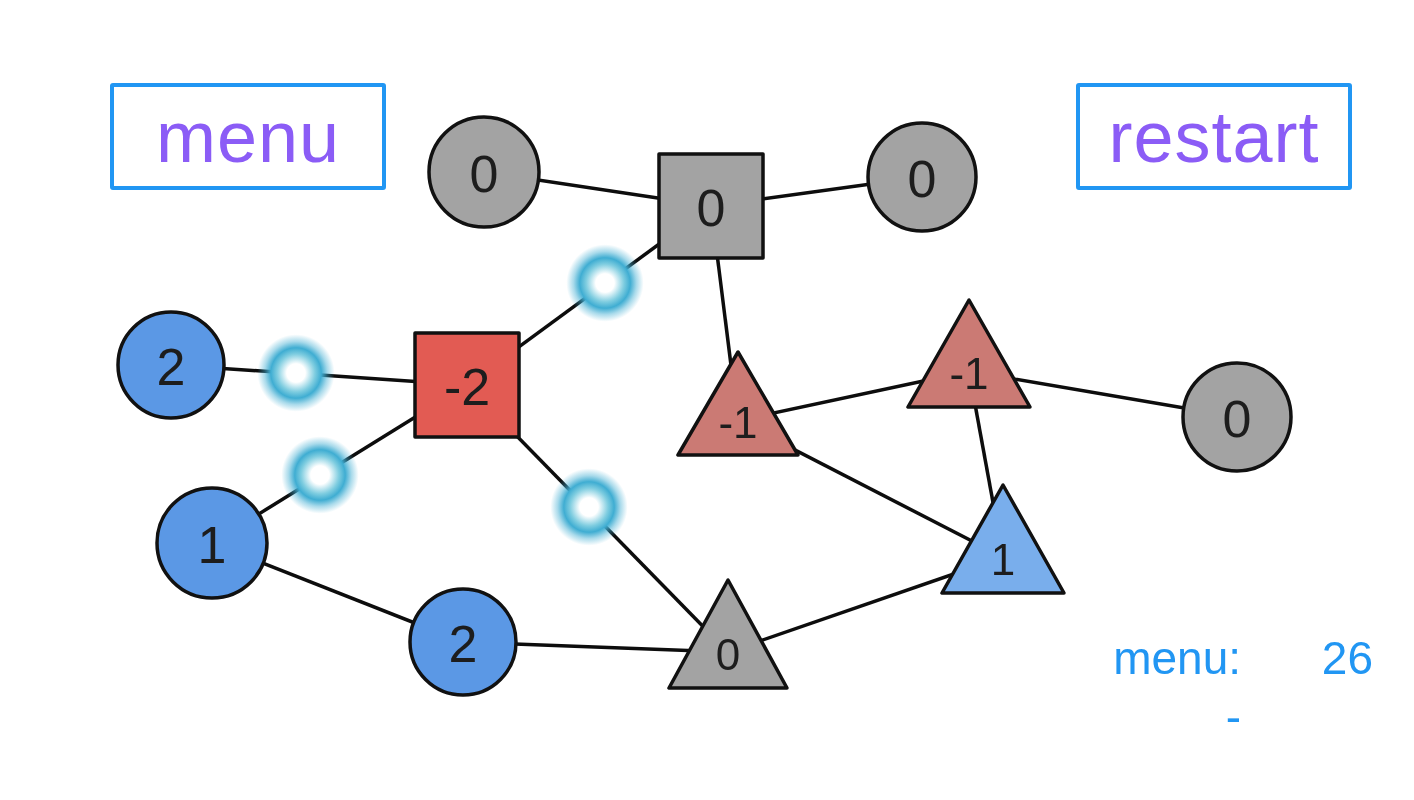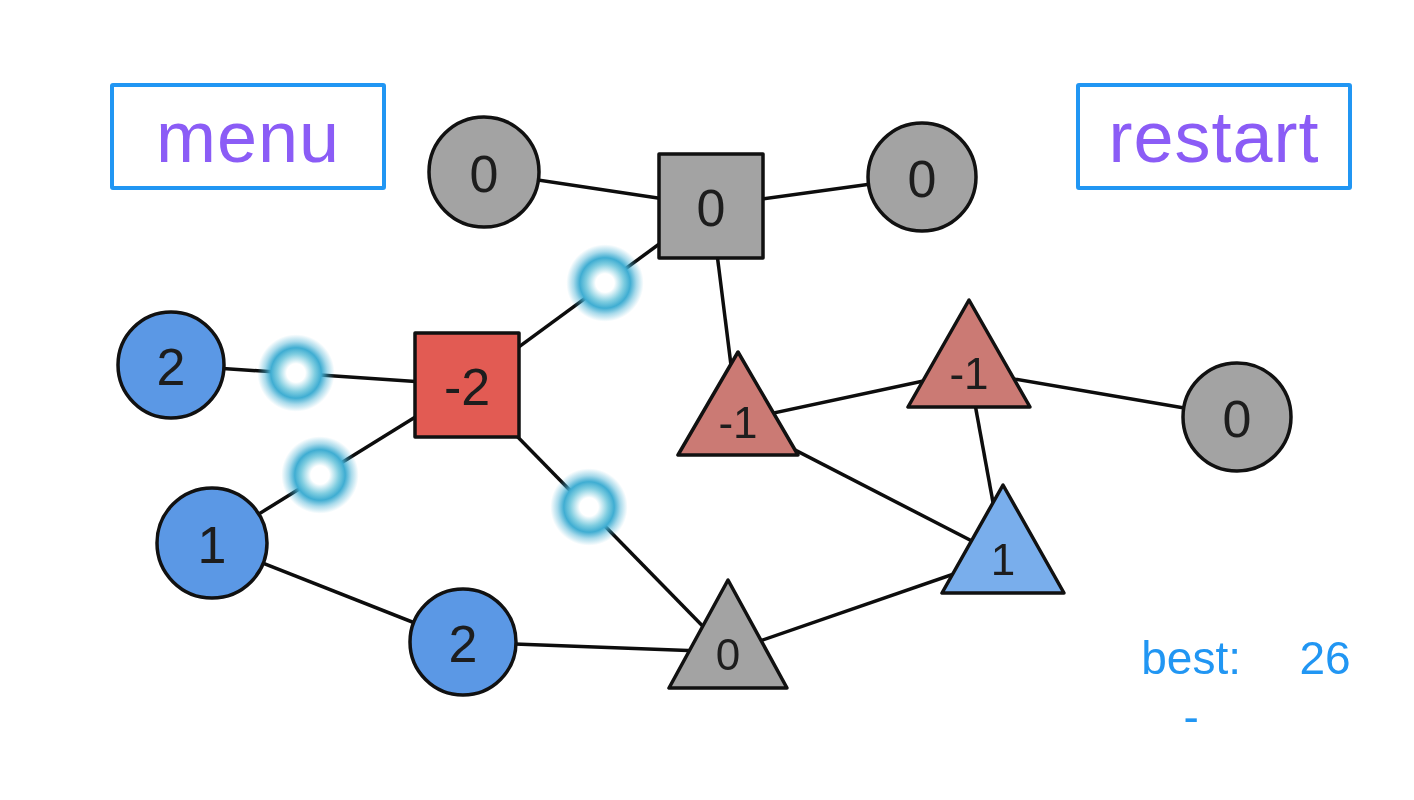--- a/index.html
+++ b/index.html
@@ -22,21 +22,21 @@
     font-family:"Liberation Sans",sans-serif;font-size:52px;fill:#1d1d1d;
     text-anchor:middle;pointer-events:none;
   }
   .node-label.small{font-size:44px;}
   .scoreboard{
     position:absolute;right:41px;bottom:58px;
     display:grid;grid-template-columns:auto 96px;column-gap:36px;row-gap:9px;
     color:#2196f3;font-size:46px;font-weight:300;line-height:50px;
   }
   .sb-label{text-align:right;}
-  .sb-value{text-align:center;}
+  .sb-value{text-align:right;}
 </style>
 </head>
 <body>
 
 <svg id="graph-svg" width="1414" height="800" viewBox="0 0 1414 800">
   <defs>
     <radialGradient id="glow-grad">
       <stop offset="0%" stop-color="#ffffff"></stop>
       <stop offset="22%" stop-color="#ffffff"></stop>
       <stop offset="45%" stop-color="#7fcde0"></stop>
@@ -121,16 +121,16 @@
 
 <div class="btn" id="menu-btn">
   <span>menu</span>
 </div>
 
 <div class="btn" id="restart-btn">
   <span>restart</span>
 </div>
 
 <div class="scoreboard">
-  <span class="sb-label">best:</span>
+  <span class="sb-label">menu:</span>
   <span class="sb-value">26</span>
   <span class="sb-value">-</span>
 </div>
 
 </body></html>

